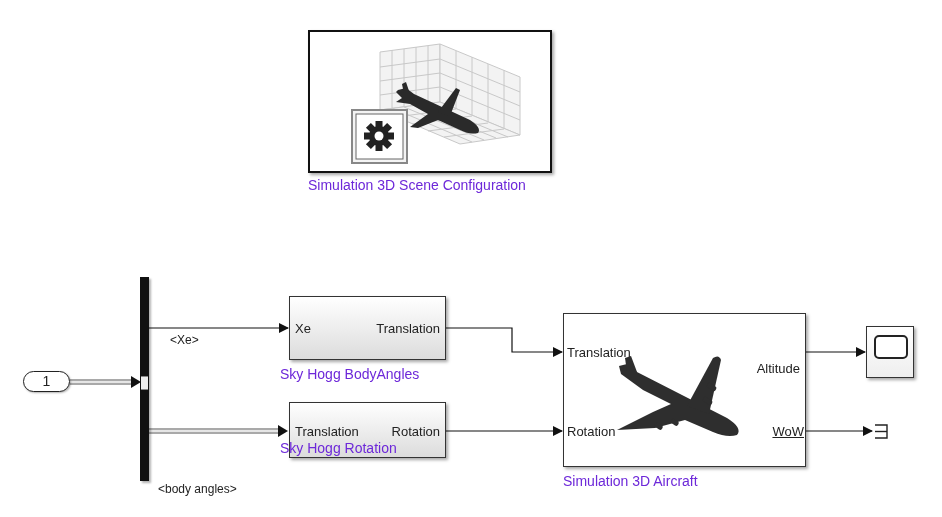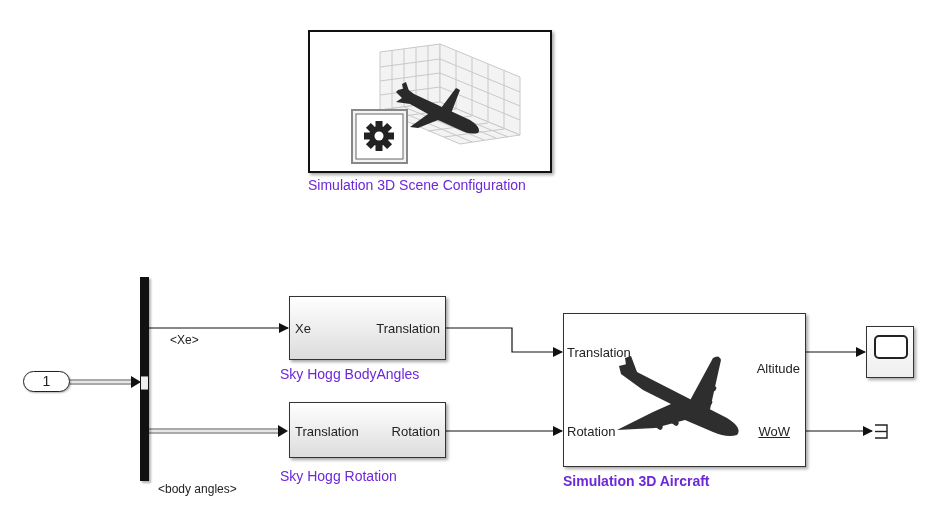--- a/index.html
+++ b/index.html
@@ -115,44 +115,44 @@
 <div class="blk grad" style="left:289px; top:296px; width:157px; height:64px;">
   <div class="port" style="left:5px; top:24px;">Xe</div>
   <div class="port" style="right:5px; top:24px;">Translation</div>
 </div>
 <div class="lbl" style="left:280px; top:366px; width:175px;">Sky Hogg BodyAngles</div>
 
 <div class="blk grad" style="left:289px; top:402px; width:157px; height:56px;">
   <div class="port" style="left:5px; top:21px;">Translation</div>
   <div class="port" style="right:5px; top:21px;">Rotation</div>
 </div>
-<div class="lbl" style="left:280px; top:468px; width:175px;">Sky Hogg Rotation</div>
+<div class="lbl" style="left:280px; top:440px; width:175px;">Sky Hogg Rotation</div>
 
 <div class="blk" style="left:563px; top:313px; width:243px; height:154px; background:#fff;">
   <svg class="abs" style="left:45px; top:30px;" width="140" height="100">
     <g fill="#2e2e2e">
 
       <path d="M10,22 L18,20 L28,28 L118,74 Q134,84 128,91 Q118,94 104,88 L76,76 L46,84 L8,86 L44,68 L62,60 L34,46 L12,30 z"></path>
 
       <path d="M78,62 L104,14 Q110,10 112,16 L100,70 z"></path>
 
       <rect x="100" y="38" width="10" height="5" rx="2" transform="rotate(35 100 38)"></rect>
       <rect x="96" y="52" width="10" height="5" rx="2" transform="rotate(35 96 52)"></rect>
       <rect x="48" y="78" width="8" height="5" rx="2" transform="rotate(35 48 78)"></rect>
       <rect x="64" y="74" width="8" height="5" rx="2" transform="rotate(35 64 74)"></rect>
 
       <path d="M16,14 L22,12 L28,28 L18,28 z"></path>
     </g>
   </svg>
   <div class="port" style="left:3px; top:31px;">Translation</div>
   <div class="port" style="left:3px; top:110px;">Rotation</div>
   <div class="port" style="right:5px; top:47px;">Altitude</div>
-  <div class="port" style="right:15px; top:110px;text-decoration:underline;">WoW</div>
+  <div class="port" style="right:1px; top:110px;text-decoration:underline;">WoW</div>
 </div>
-<div class="lbl" style="left:563px; top:473px; width:243px;font-weight:bold;">Simulation 3D Aircraft</div>
+<div class="lbl" style="left:563px; top:473px; width:243px;">Simulation 3D Aircraft</div>
 
 <div class="blk" style="left:866px; top:326px; width:48px; height:52px; background:linear-gradient(#fff,#eee);">
   <div class="abs" style="left:7px; top:8px; width:30px; height:20px; border:2px solid #222; border-radius:5px; background:#fff;"></div>
 </div>
 
 <svg class="abs" style="left:873px; top:423px;" width="18" height="18">
   <g fill="none" stroke="#222" stroke-width="1.4">
     <polyline points="2,2 14,2 14,15 2,15"></polyline>
     <line x1="2" y1="8.5" x2="14" y2="8.5"></line>
   </g>

